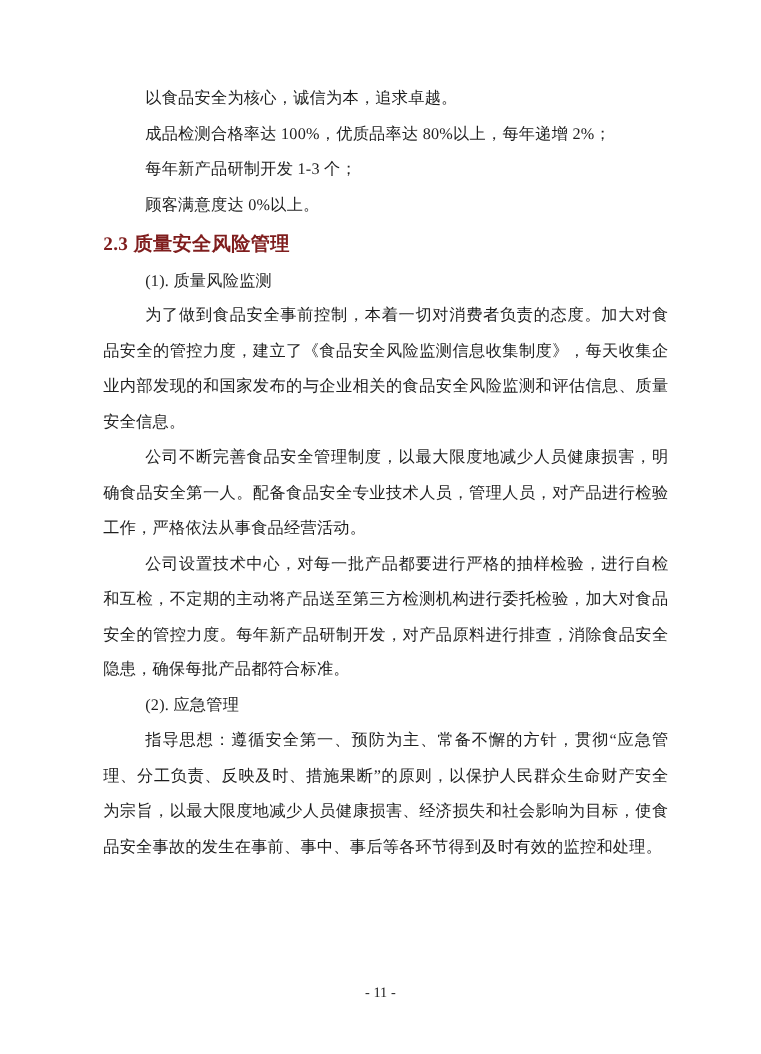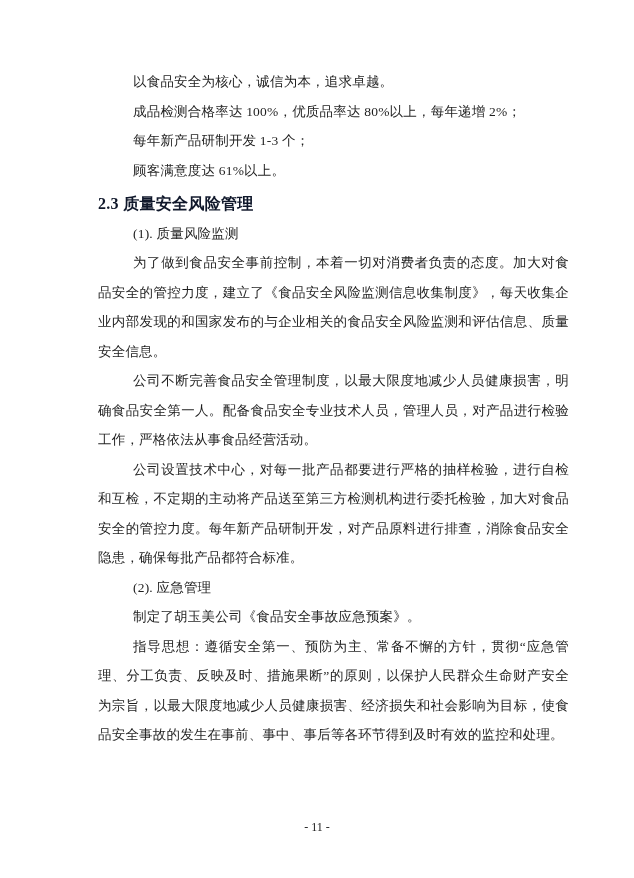--- a/index.html
+++ b/index.html
@@ -14,62 +14,60 @@
     background: #ffffff;
     overflow: hidden;
     font-family: "Liberation Serif", "DejaVu Serif", serif;
     color: #1e1e1e;
   }
   .doc-body {
     position: absolute;
     top: 67px;
     left: 86px;
     width: 471px;
-    margin-left: 12px;
   }
   .doc-body p.para {
     margin: 0;
     font-size: 13.5px;
     line-height: 29.5px;
     text-align: justify;
     text-indent: 35px;
     letter-spacing: 0.2px;
   }
   .doc-body h2.heading {
     margin: 4px 0 0 0;
     font-size: 16px;
     font-weight: bold;
     line-height: 29.5px;
     text-indent: 0;
     letter-spacing: 0.3px;
-    color: #0f172a;
+    color: #7f1d1d;
   }
   .page-number {
     position: absolute;
     top: 818px;
     left: 0;
     width: 100%;
     text-align: center;
     font-size: 12px;
     line-height: 18px;
     color: #222222;
   }
 </style>
 </head>
 <body>
 
 <div class="page">
   <div class="doc-body" id="doc-body">
       <p class="para">以食品安全为核心，诚信为本，追求卓越。</p>
       <p class="para">成品检测合格率达 100%，优质品率达 80%以上，每年递增 2%；</p>
       <p class="para">每年新产品研制开发 1-3 个；</p>
-      <p class="para">顾客满意度达 61%以上。</p>
+      <p class="para">顾客满意度达 0%以上。</p>
       <h2 class="heading">2.3 质量安全风险管理</h2>
       <p class="para">(1). 质量风险监测</p>
       <p class="para">为了做到食品安全事前控制，本着一切对消费者负责的态度。加大对食品安全的管控力度，建立了《食品安全风险监测信息收集制度》，每天收集企业内部发现的和国家发布的与企业相关的食品安全风险监测和评估信息、质量安全信息。</p>
       <p class="para">公司不断完善食品安全管理制度，以最大限度地减少人员健康损害，明确食品安全第一人。配备食品安全专业技术人员，管理人员，对产品进行检验工作，严格依法从事食品经营活动。</p>
       <p class="para">公司设置技术中心，对每一批产品都要进行严格的抽样检验，进行自检和互检，不定期的主动将产品送至第三方检测机构进行委托检验，加大对食品安全的管控力度。每年新产品研制开发，对产品原料进行排查，消除食品安全隐患，确保每批产品都符合标准。</p>
       <p class="para">(2). 应急管理</p>
-      <p class="para">制定了胡玉美公司《食品安全事故应急预案》。</p>
       <p class="para">指导思想：遵循安全第一、预防为主、常备不懈的方针，贯彻“应急管理、分工负责、反映及时、措施果断”的原则，以保护人民群众生命财产安全为宗旨，以最大限度地减少人员健康损害、经济损失和社会影响为目标，使食品安全事故的发生在事前、事中、事后等各环节得到及时有效的监控和处理。</p>
     </div>
   <div class="page-number">- 11 -</div>
 </div>
 
 </body></html>

